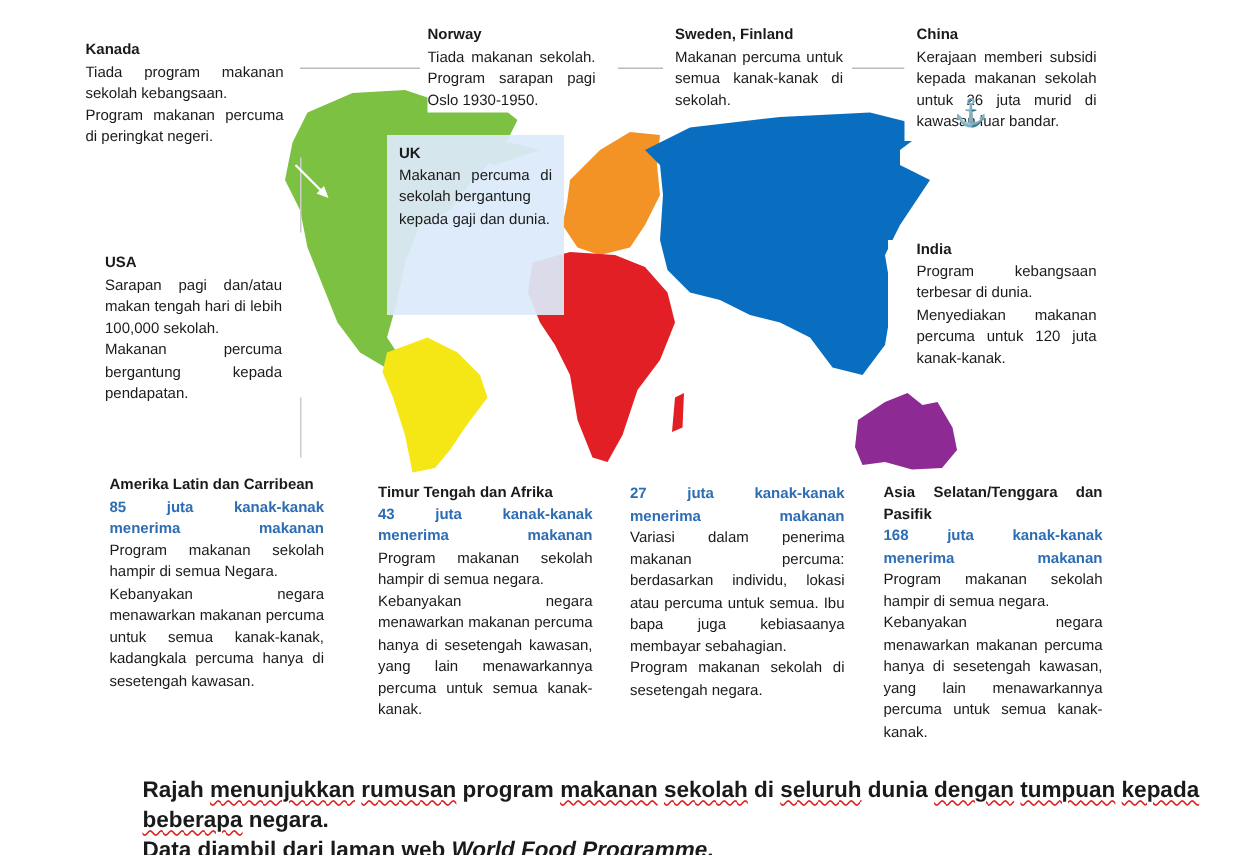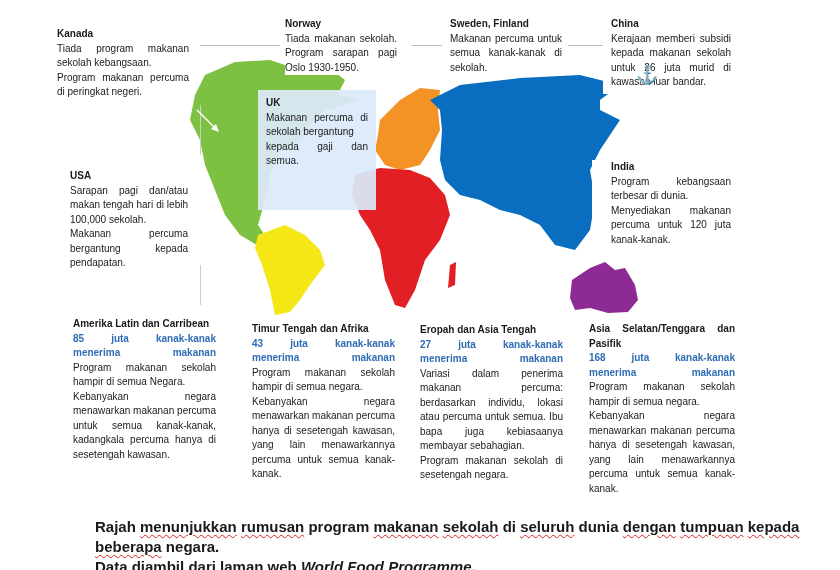--- a/index.html
+++ b/index.html
@@ -68,21 +68,21 @@
 
 <div class="box white" style="left:603px;top:17px;width:120px;padding-left:8px;padding-bottom:4px;">
   <span class="t">China</span>
   <p>Kerajaan memberi subsidi kepada makanan sekolah untuk 26 juta murid di kawasan luar bandar.</p>
 </div>
 <div class="anchor">⚓</div>
 
 <div class="box uk" style="left:258px;top:90px;width:102px;height:108px;">
   <span class="t">UK</span>
   <p>Makanan percuma di sekolah bergantung</p>
-  <p>kepada gaji dan semua.</p>
+  <p>kepada gaji dan dunia.</p>
 </div>
 
 <div class="box white" style="left:70px;top:159px;width:118px;padding-right:4px;margin-top:10px;">
   <span class="t">USA</span>
   <p>Sarapan pagi dan/atau makan tengah hari di lebih 100,000 sekolah.</p>
   <p>Makanan percuma bergantung kepada pendapatan.</p>
 </div>
 
 <div class="box white" style="left:592px;top:160px;width:120px;padding-left:19px;padding-bottom:8px;">
   <span class="t">India</span>
@@ -98,21 +98,20 @@
 </div>
 
 <div class="box" style="left:252px;top:322px;width:143px;">
   <span class="t">Timur Tengah dan Afrika</span>
   <span class="sub">43 juta kanak-kanak menerima makanan</span>
   <p>Program makanan sekolah hampir di semua negara.</p>
   <p>Kebanyakan negara menawarkan makanan percuma hanya di sesetengah kawasan, yang lain menawarkannya percuma untuk semua kanak-kanak.</p>
 </div>
 
 <div class="box" style="left:420px;top:323px;width:143px;">
-  <span class="t">Eropah dan Asia Tengah</span>
   <span class="sub">27 juta kanak-kanak menerima makanan</span>
   <p>Variasi dalam penerima makanan percuma: berdasarkan individu, lokasi atau percuma untuk semua. Ibu bapa juga kebiasaanya membayar sebahagian.</p>
   <p>Program makanan sekolah di sesetengah negara.</p>
 </div>
 
 <div class="box" style="left:589px;top:322px;width:146px;">
   <span class="t">Asia Selatan/Tenggara dan Pasifik</span>
   <span class="sub">168 juta kanak-kanak menerima makanan</span>
   <p>Program makanan sekolah hampir di semua negara.</p>
   <p>Kebanyakan negara menawarkan makanan percuma hanya di sesetengah kawasan, yang lain menawarkannya percuma untuk semua kanak-kanak.</p>

